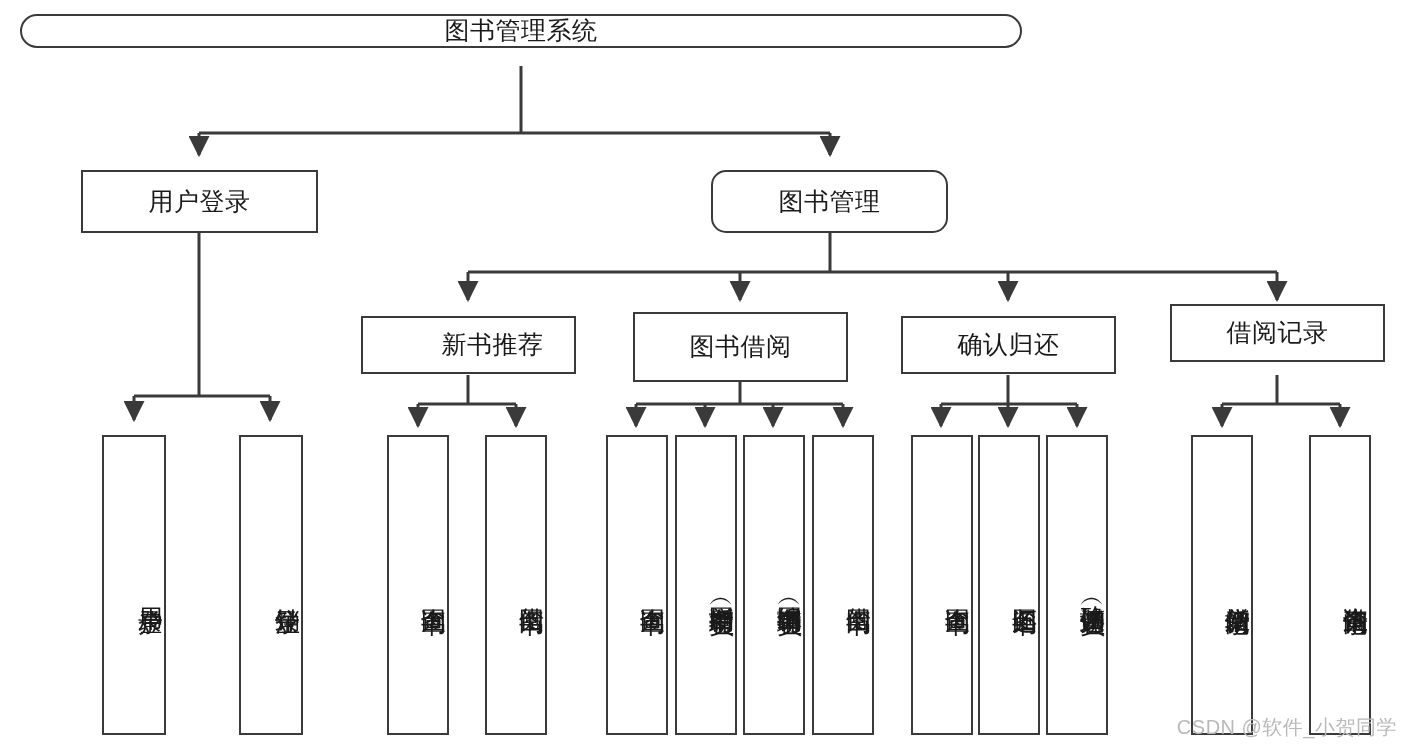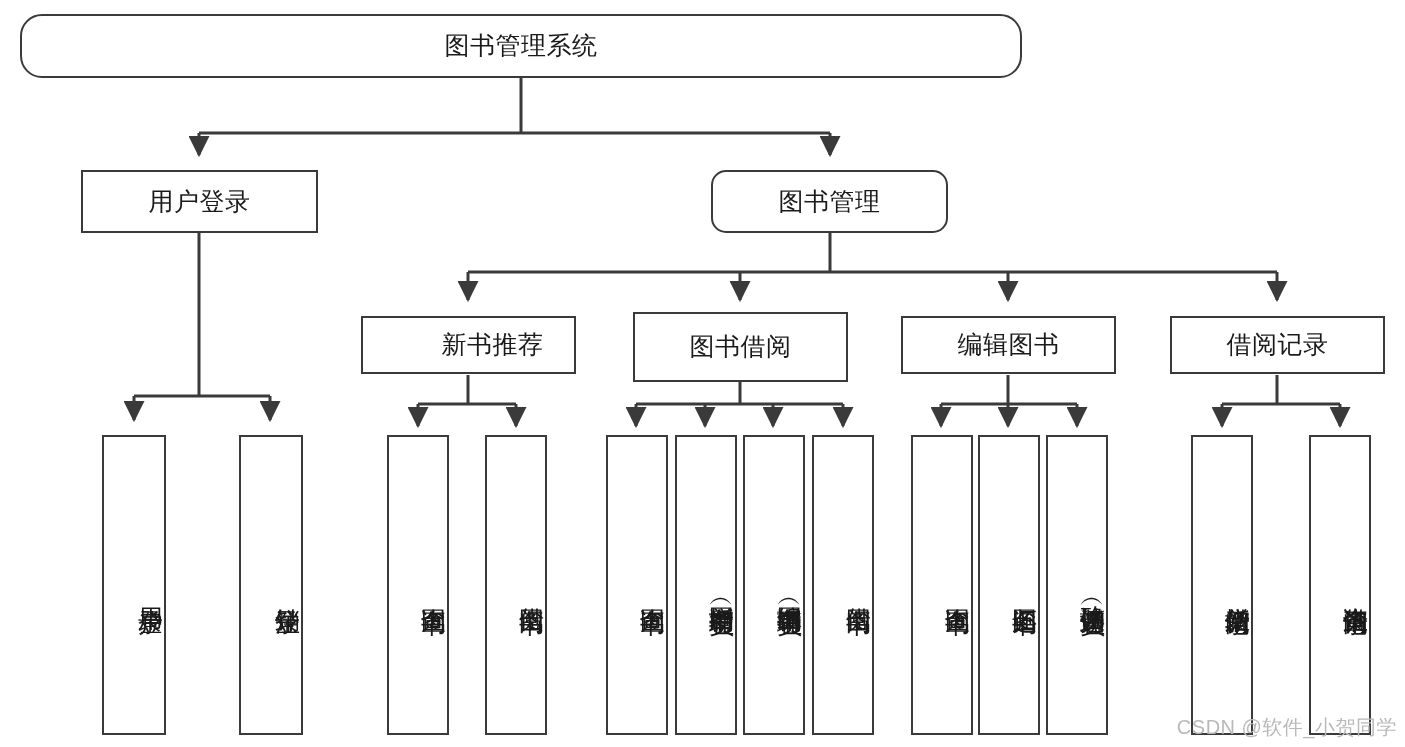--- a/index.html
+++ b/index.html
@@ -119,33 +119,33 @@
       <path d="M 1008 404 L 1008 426" marker-end="url(#arrow)"></path>
       <path d="M 1077 404 L 1077 426" marker-end="url(#arrow)"></path>
 
       <path d="M 1277 375 L 1277 404"></path>
       <path d="M 1222 404 L 1340 404"></path>
       <path d="M 1222 404 L 1222 426" marker-end="url(#arrow)"></path>
       <path d="M 1340 404 L 1340 426" marker-end="url(#arrow)"></path>
     </g>
   </svg>
 
-  <div class="node node-h node-root" style="left:20px; top:14px; width:1002px; height:64px;border-radius:22px;">图书管理系统</div>
+  <div class="node node-h node-root" style="left:20px; top:14px; width:1002px; height:34px;border-radius:22px;">图书管理系统</div>
 
   <div class="node node-h" style="left:81px; top:170px; width:237px; height:63px;">用户登录</div>
 
   <div class="node node-h" style="left:711px; top:170px; width:237px; height:63px;border-radius:15px;">图书管理</div>
 
   <div class="node node-h" style="left:361px; top:316px; width:215px; height:58px;padding-left:48px;">新书推荐</div>
 
   <div class="node node-h" style="left:633px; top:312px; width:215px; height:70px;">图书借阅</div>
 
-  <div class="node node-h" style="left:901px; top:316px; width:215px; height:58px;">编辑图书</div>
+  <div class="node node-h" style="left:901px; top:316px; width:215px; height:58px;">确认归还</div>
 
-  <div class="node node-h" style="left:1170px; top:316px; width:215px; height:58px;">借阅记录</div>
+  <div class="node node-h" style="left:1170px; top:304px; width:215px; height:58px;">借阅记录</div>
 
   <div class="node node-leaf" style="left:102px; top:435px; width:64px; height:300px;">
     <span class="vtext">用户登录</span>
   </div>
 
   <div class="node node-leaf" style="left:239px; top:435px; width:64px; height:300px;">
     <span class="vtext">注销登录</span>
   </div>
 
   <div class="node node-leaf" style="left:387px; top:435px; width:62px; height:300px;">

